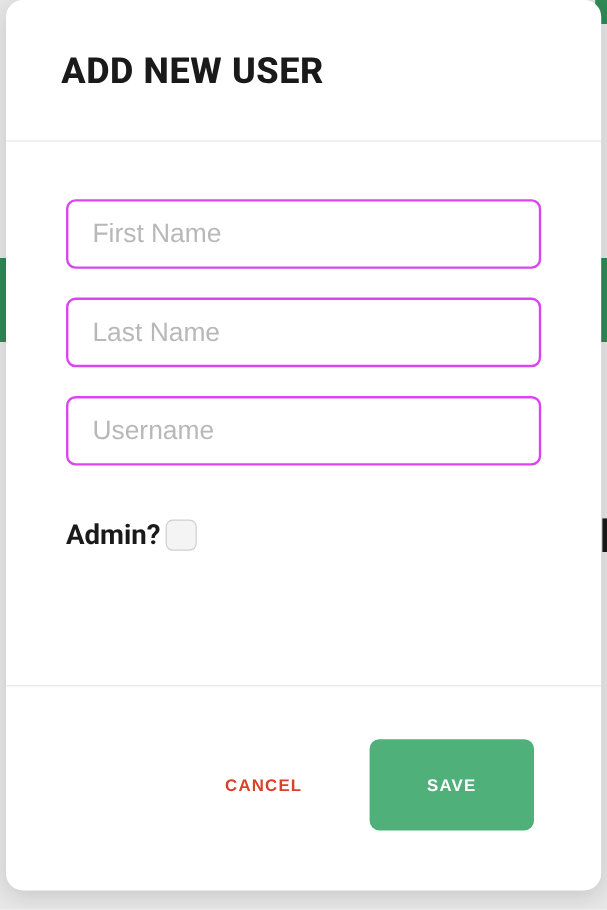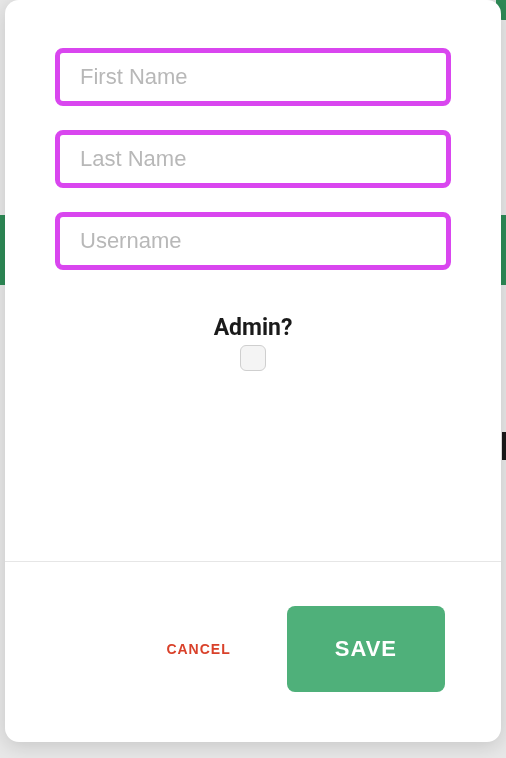--- a/index.html
+++ b/index.html
@@ -54,38 +54,37 @@
       letter-spacing: 0.5px;
       color: #1a1a1a;
     }
     .modal-body {
       padding: 48px 50px 40px 50px;
       flex: 1;
     }
     .text-input {
       width: 100%;
       height: 58px;
-      border: 5px solid #d946ef;
+      border: 2px solid #d946ef;
       border-radius: 8px;
       padding: 0 20px;
       font-size: 22px;
       color: #333;
       margin-bottom: 24px;
       background: #fff;
       outline: none;
     }
     .text-input::placeholder {
       color: #b8b8b8;
     }
     .admin-row {
       display: flex;
       align-items: center;
       gap: 4px;
       margin-top: 20px;
-      flex-direction: column;
     }
     .admin-label {
       font-size: 23px;
       font-weight: 700;
       color: #1a1a1a;
     }
     .checkbox {
       width: 26px;
       height: 26px;
       border: 1px solid #cfcfcf;
@@ -109,21 +108,21 @@
       font-size: 14px;
       font-weight: 800;
       letter-spacing: 1px;
       cursor: pointer;
     }
     .save-button {
       background: #4fb07a;
       border: none;
       border-radius: 8px;
       color: #ffffff;
-      font-size: 22px;
+      font-size: 14px;
       font-weight: 800;
       letter-spacing: 1px;
       padding: 30px 48px;
       cursor: pointer;
     }
     .bg-mark {
       position: absolute;
       right: 0;
       top: 432px;
       width: 4px;
@@ -132,20 +131,23 @@
     }
   </style>
 </head>
 <body>
 
 <div class="bg-green-strip"></div>
 <div class="bg-green-corner"></div>
 <div class="bg-mark"></div>
 
 <div class="modal">
+  <div class="modal-header">
+    <h1 class="modal-title">ADD NEW USER</h1>
+  </div>
 
   <div class="modal-body">
     <input type="text" class="text-input" placeholder="First Name" style="">
     <input type="text" class="text-input" placeholder="Last Name" style="">
     <input type="text" class="text-input" placeholder="Username" style="">
     <div class="admin-row">
       <span class="admin-label">Admin?</span>
       <input type="checkbox" class="checkbox" style="">
     </div>
   </div>

